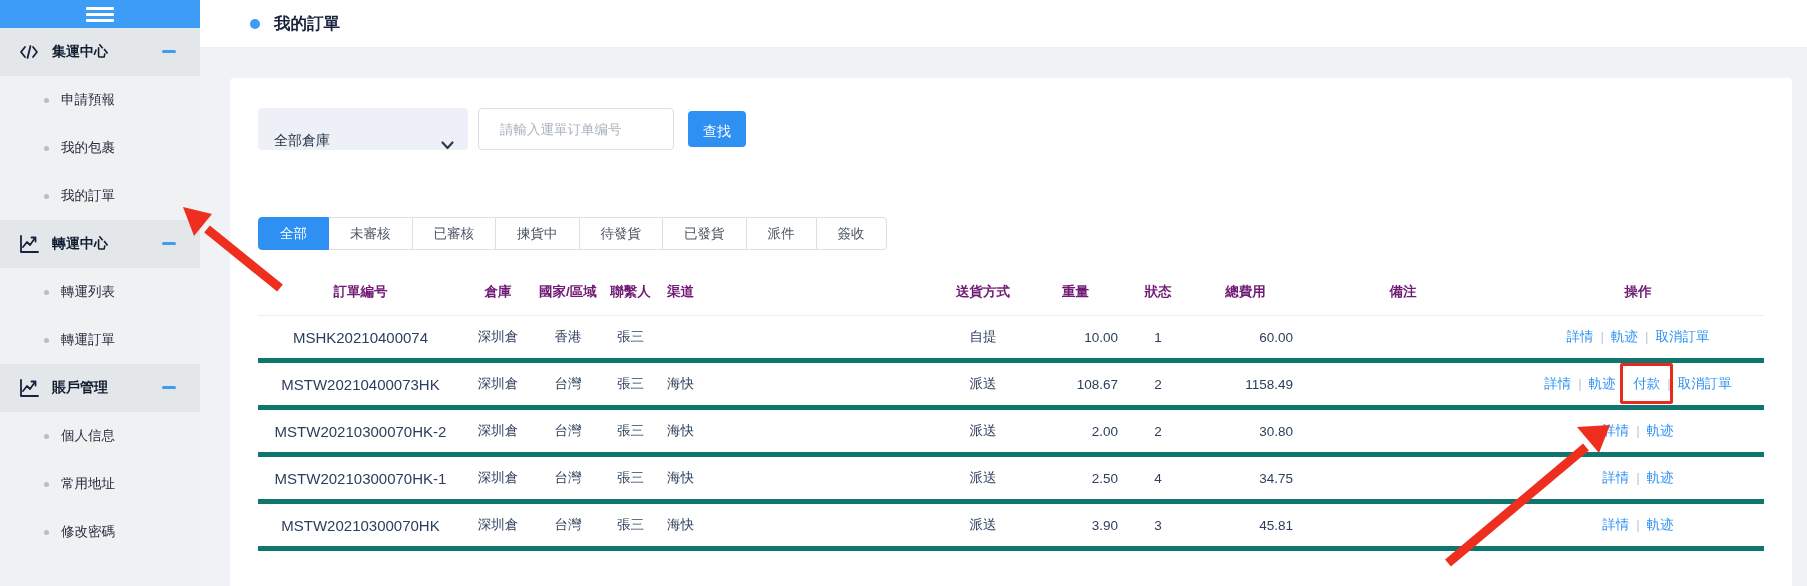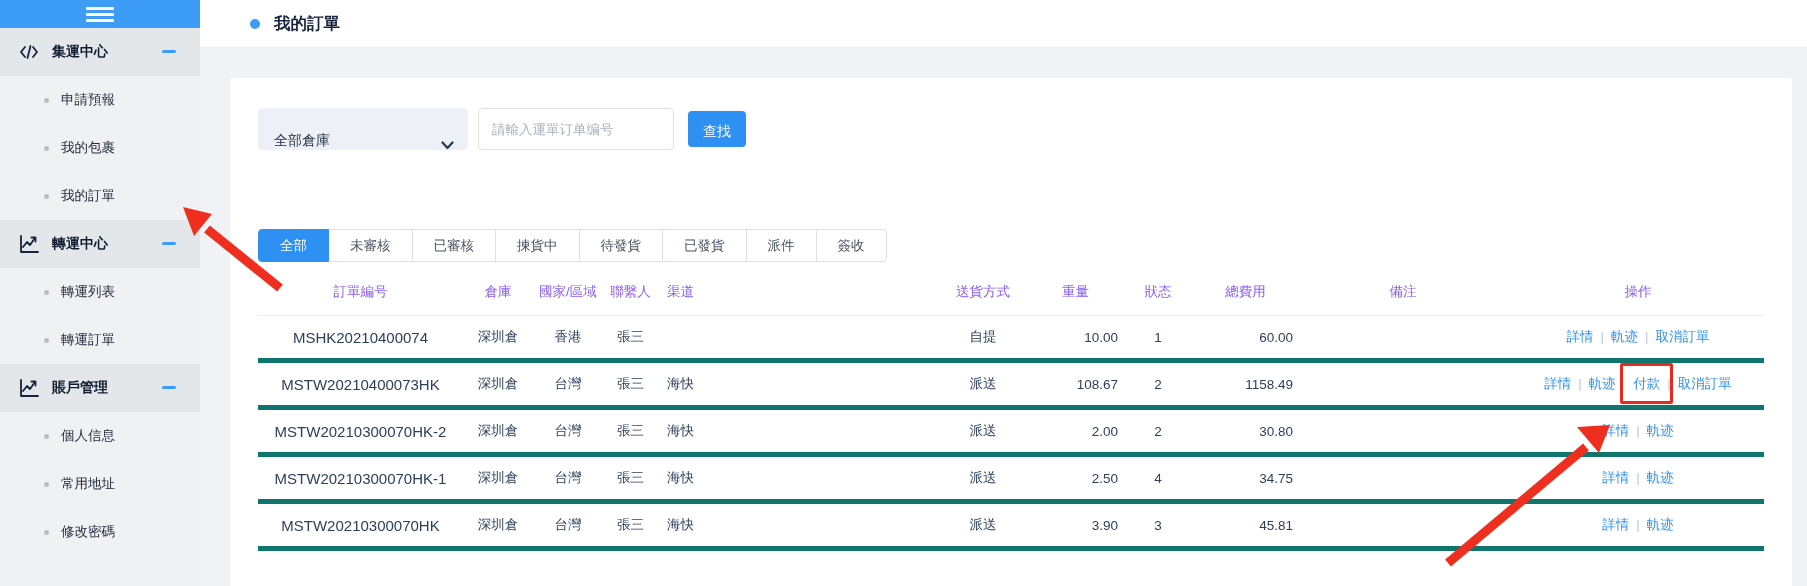--- a/index.html
+++ b/index.html
@@ -24,37 +24,37 @@
   .title-dot { width:10px; height:10px; border-radius:50%; background:#3d9cf5; margin-left:50px; }
   .page-title { margin-left:14px; font-size:16.5px; font-weight:bold; color:#17233d; }
 
   
   .card { position:absolute; left:230px; top:78px; width:1562px; height:520px; background:#fff; border-radius:4px; }
 
   
   .select-box { position:absolute; left:28px; top:30px; width:210px; height:42px; background:#edf1f7; border-radius:4px; display:flex; align-items:flex-end; cursor:pointer; }
   .select-box .sel-label { margin-left:16px; font-size:14px; color:#1f2d3d; flex:1; }
   .select-box .chev { margin-right:14px; display:flex; }
-  .order-input { position:absolute; left:248px; top:30px; width:196px; height:42px; border:1px solid #dcdfe6; border-radius:4px; padding:0 13px; font-size:13.5px; color:#1f2d3d; outline:none; font-family:inherit; }
+  .order-input { position:absolute; left:248px; top:30px; width:196px; height:42px; border:1px solid #dcdfe6; border-radius:4px; padding:0 21px; font-size:13.5px; color:#1f2d3d; outline:none; font-family:inherit; }
   .order-input::placeholder { color:#aab2bd; }
   .search-btn { position:absolute; left:458px; top:33px; height:36px; padding:12px 15px; background:#2e90f2; color:#fff; font-size:14px; border:none; border-radius:4px; cursor:pointer; font-family:inherit; }
 
   
-  .tabs { position:absolute; left:28px; top:151px; display:flex;align-items:center; }
+  .tabs { position:absolute; left:28px; top:139px; display:flex;align-items:center; }
   .tab { height:33px; line-height:31px; padding:0 21px; font-size:13.5px; color:#4a5562; background:#fff; border:1px solid #dcdfe6; margin-left:-1px; cursor:pointer; white-space:nowrap; }
   .tab:first-child { border-radius:4px 0 0 4px; margin-left:0; }
   .tab:last-child { border-radius:0 4px 4px 0; }
   .tab.active { background:#2e90f2; border-color:#2e90f2; color:#fff; position:relative; z-index:1; }
 
   
   .tbl { position:absolute; left:28px; top:190px; width:1506px; }
   .trow { display:flex; align-items:center; height:47px; border-bottom:5px solid #0f766e; }
   .thead { height:48px; border-bottom:1px solid #ebeef5; }
   .cell { font-size:13.5px; color:#2b3f5c; text-align:center; white-space:nowrap; }
-  .thead .cell { color:#8b5cf6; font-weight:normal; }
+  .thead .cell { color:#701a75; font-weight:bold; }
   .c1{width:205px;font-size:15px;} .thead .c1{font-size:13.5px;}
   .c2{width:70px;} .c3{width:70px;} .c4{width:55px;}
   .c5{width:45px;margin-right:230px;}
   .c6{width:100px;} .c7{width:85px;} .c8{width:80px;} .c9{width:95px;}
   .c10{width:220px;} .c11{width:250px;}
   .trow:not(.thead) .c7, .trow:not(.thead) .c9 { text-align:right; }
 
   .lnk { color:#2e90f2; cursor:pointer; text-decoration:none; }
   .sep { color:#b5c9e2; margin:0 7px; }
   .boxed { position:relative; display:inline-block; }

